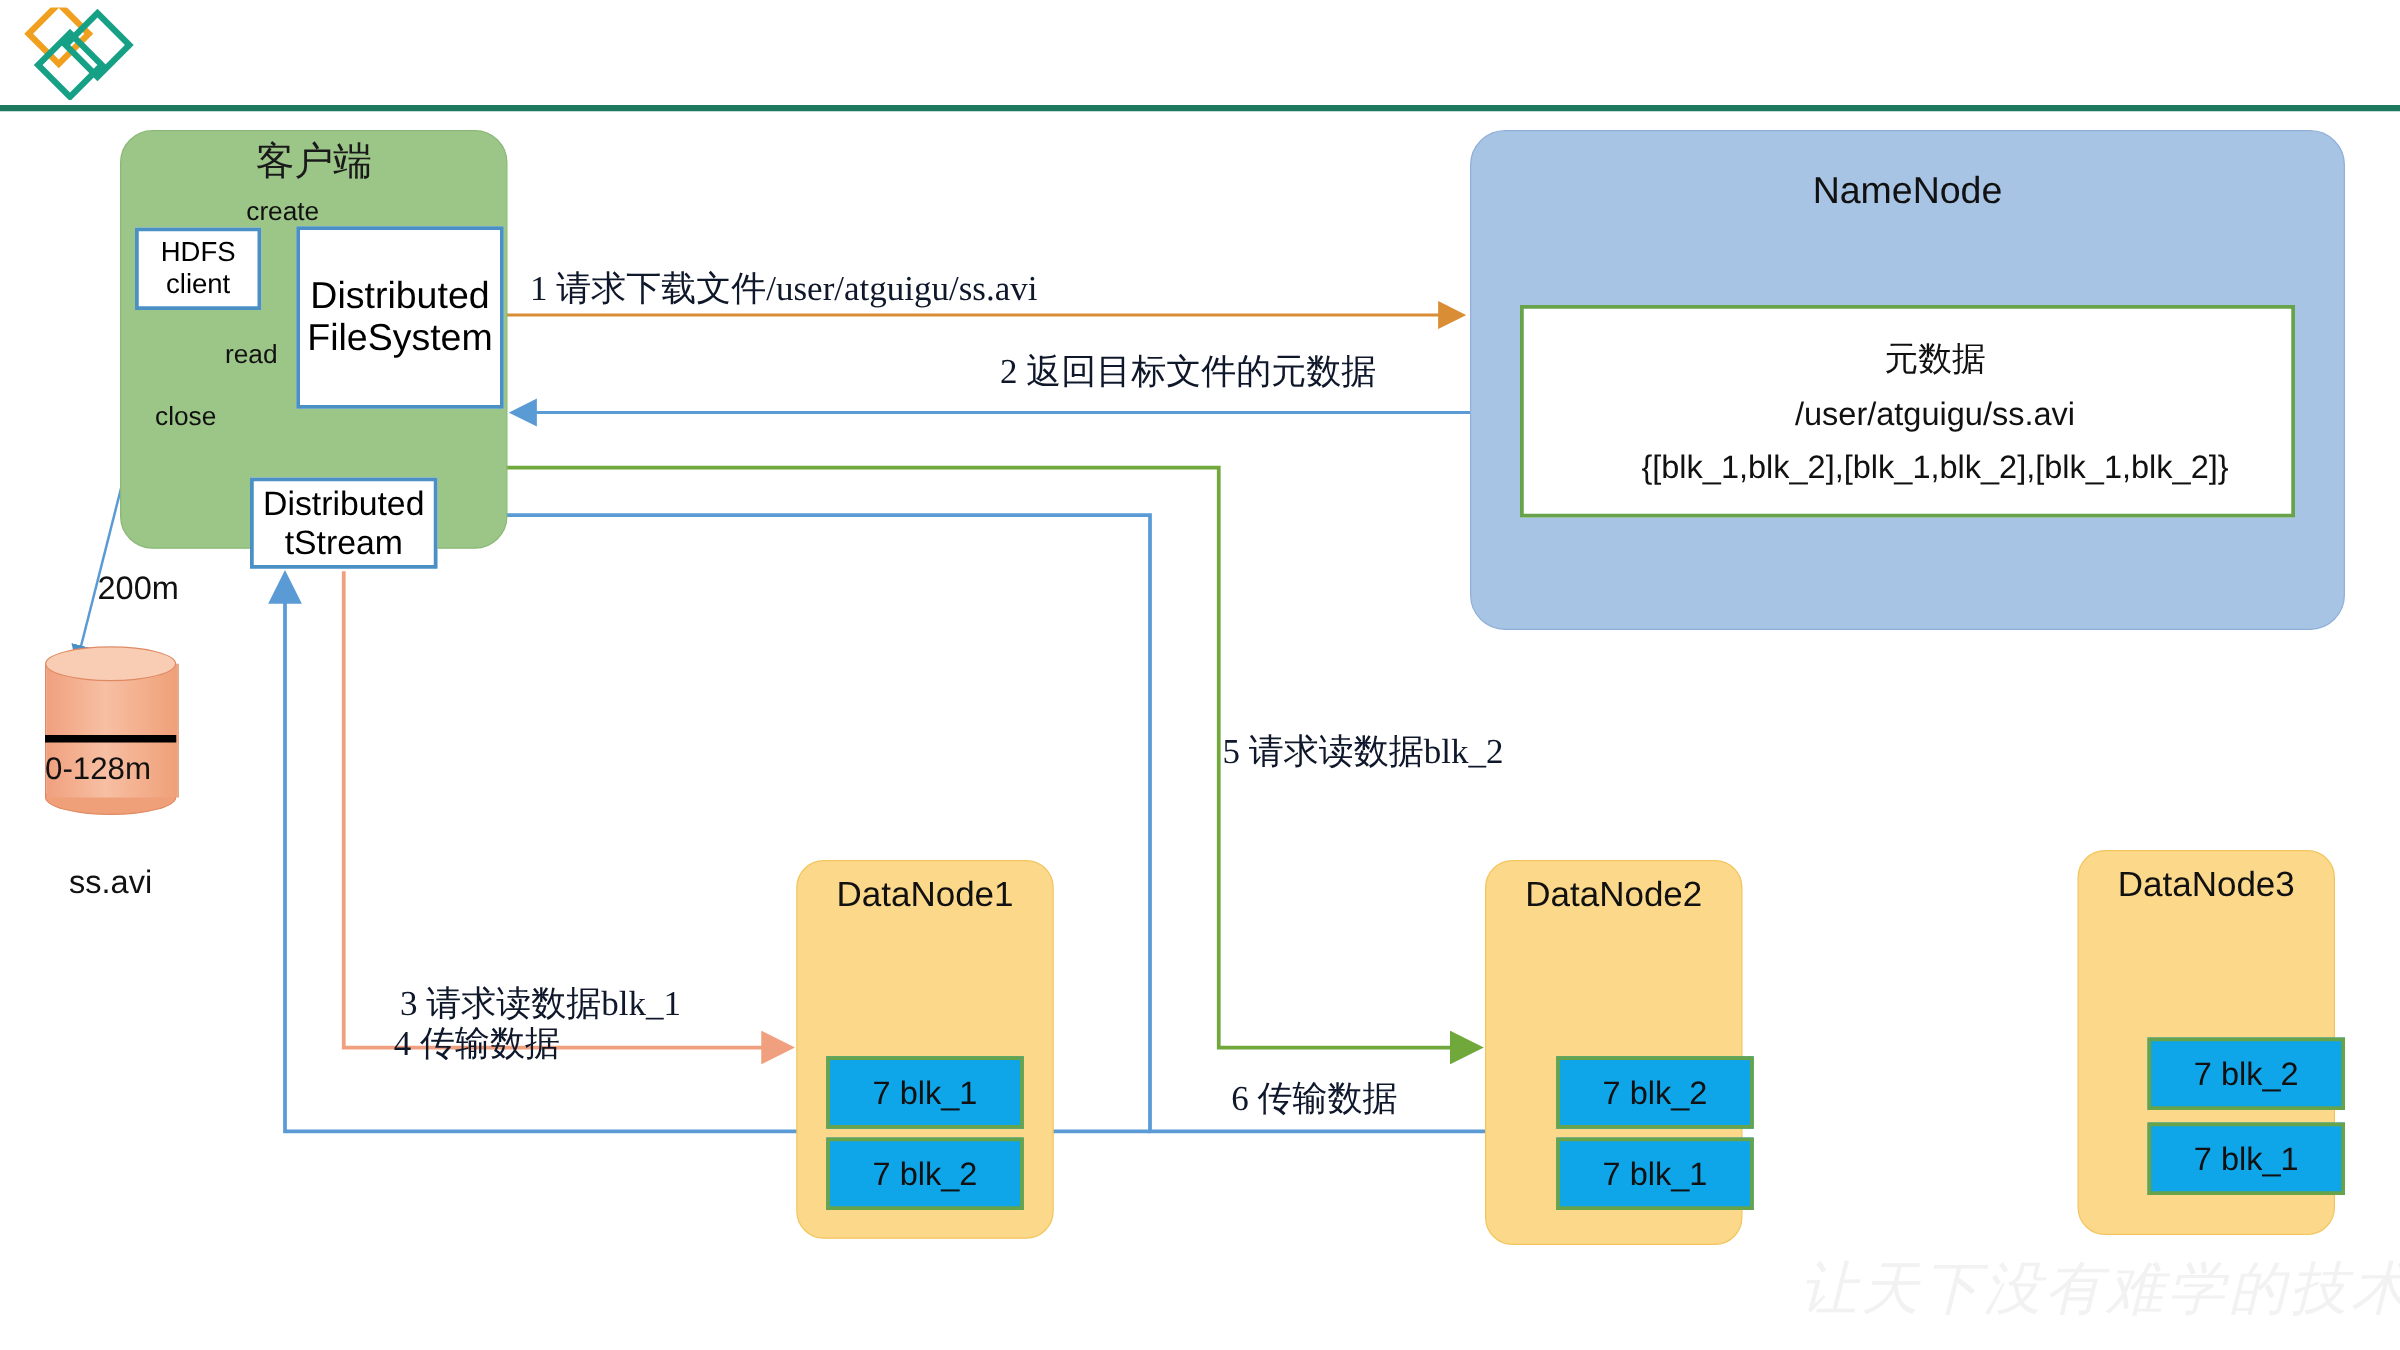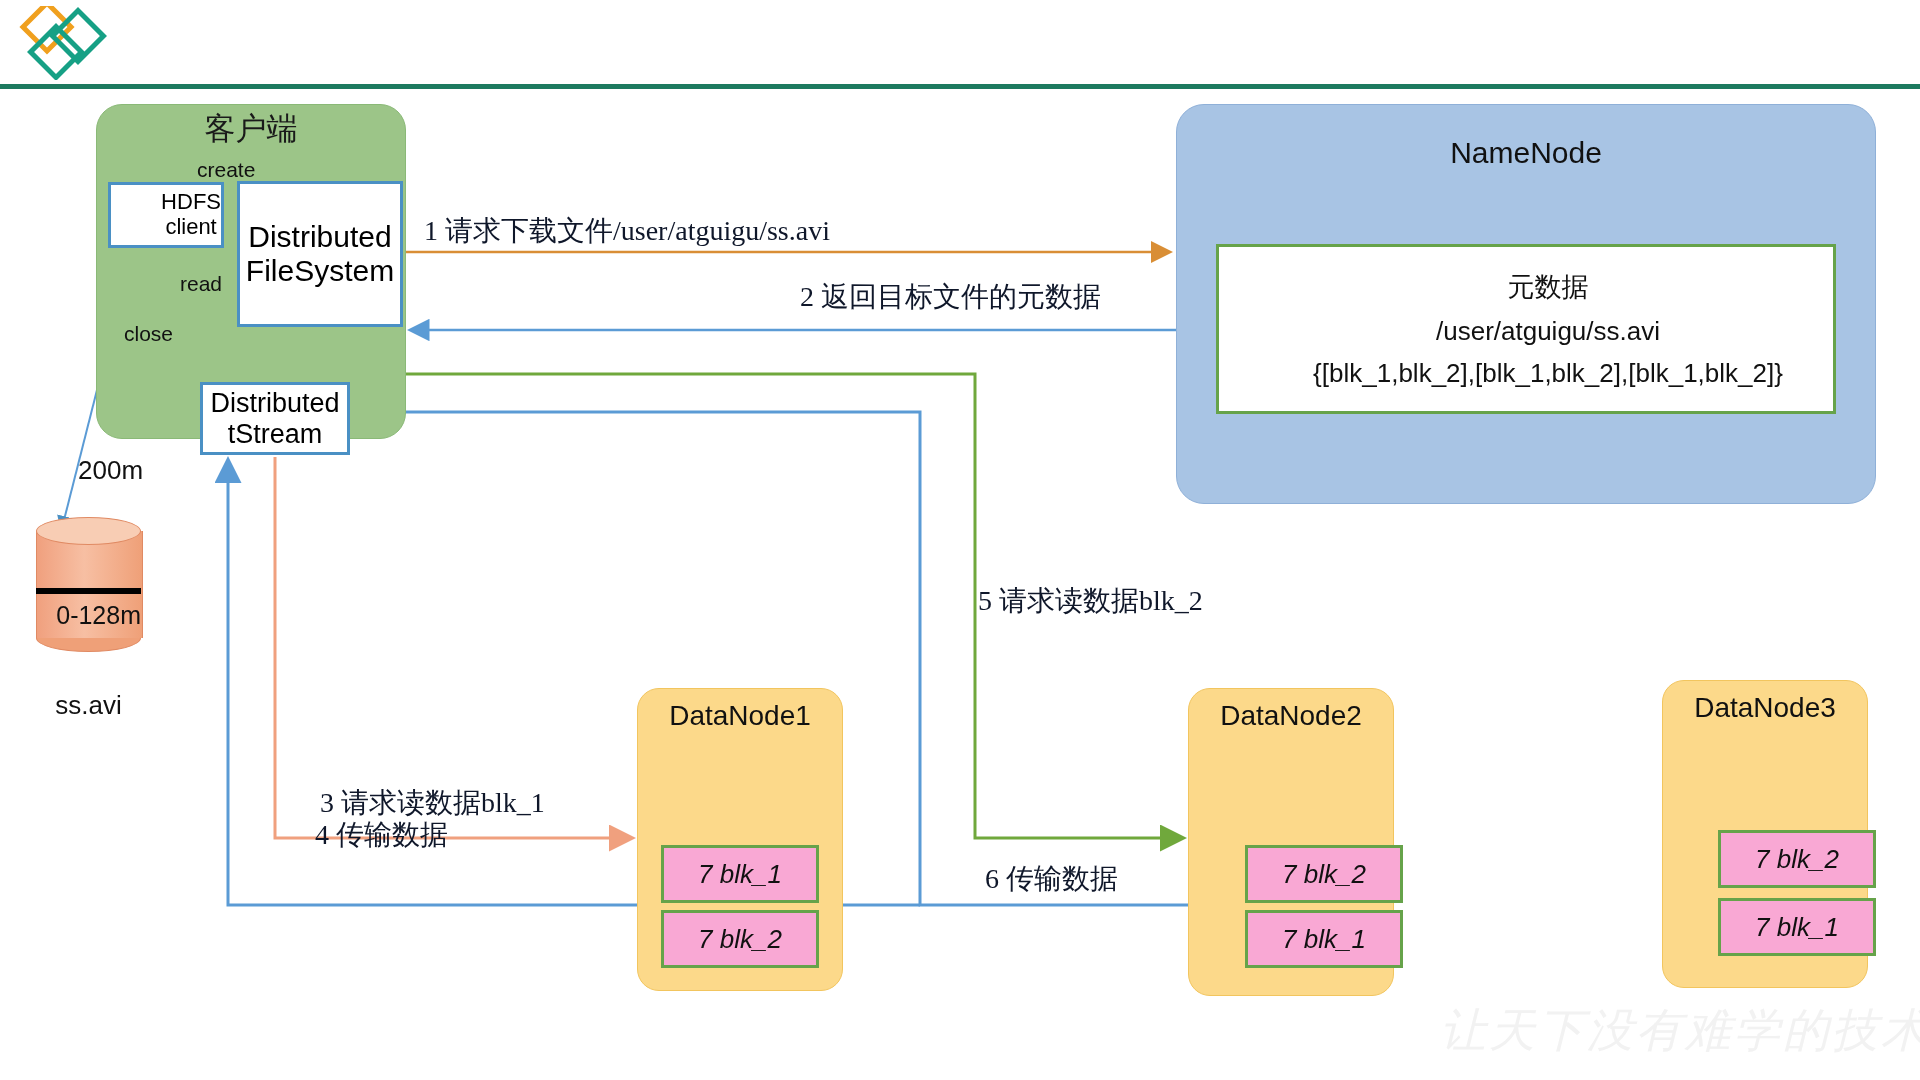--- a/index.html
+++ b/index.html
@@ -39,21 +39,21 @@
   }
   #client-title{
     position:absolute;left:96px;top:108px;width:310px;text-align:center;
     font-family:"Liberation Serif","DejaVu Serif",serif;font-size:31px;color:#1a1a1a;
   }
   .wbox{
     position:absolute;box-sizing:border-box;background:#ffffff;
     border:3px solid #4a90c4;display:flex;align-items:center;justify-content:center;
     text-align:center;line-height:1.12;color:#000;
   }
-  #hdfs-client{left:108px;top:182px;width:116px;height:66px;font-size:22px;justify-content:flex-end;}
+  #hdfs-client{left:108px;top:182px;width:101px;height:66px;font-size:22px;}
   #dfs-box{left:237px;top:181px;width:166px;height:146px;font-size:30px;}
   #fsdis-box{left:200px;top:382px;width:150px;height:73px;font-size:27px;}
   .sublabel{position:absolute;font-size:21px;color:#111;white-space:nowrap;}
   #lbl-create{left:197px;top:158px;}
   #lbl-read{left:180px;top:272px;}
   #lbl-close{left:124px;top:322px;}
   #nn-box{
     left:1176px;top:104px;width:700px;height:400px;
     background:#a8c4e4;border:1px solid #8fb0d8;border-radius:28px;
   }
@@ -79,34 +79,34 @@
   #cyl-top{
     position:absolute;left:0;top:0;width:105px;height:28px;border-radius:50%;
     background:#f8cdb4;border:1px solid #e08a63;box-sizing:border-box;
   }
   #cyl-bottom{
     position:absolute;left:0;top:107px;width:105px;height:28px;border-radius:50%;
     background:#efa078;border:1px solid #e08a63;box-sizing:border-box;
   }
   #cyl-divider{position:absolute;left:0;top:71px;width:105px;height:6px;background:#000;}
   #cyl-size{
-    position:absolute;left:0;top:84px;width:105px;text-align:right;
+    position:absolute;left:0;top:84px;width:105px;text-align:left;
     font-size:25px;color:#111;
   }
   #lbl-200m{position:absolute;left:78px;top:455px;font-size:26px;color:#111;}
   #lbl-ssavi{position:absolute;left:36px;top:690px;width:105px;text-align:center;font-size:26px;color:#111;}
   
   .dn{
     position:absolute;box-sizing:border-box;
     background:#fcd98a;border:1px solid #f2c55e;border-radius:22px;
   }
   .dn-title{position:absolute;text-align:center;font-size:28px;color:#111;}
   .blk{
-    position:absolute;box-sizing:border-box;background:#f9a8d4;border:3px solid #66a34a;
-    display:flex;align-items:center;justify-content:center;font-size:26px;color:#111;font-style:italic;
+    position:absolute;box-sizing:border-box;background:#0ea5e9;border:3px solid #66a34a;
+    display:flex;align-items:center;justify-content:center;font-size:26px;color:#111;
   }
   #dn1{left:637px;top:688px;width:206px;height:303px;}
   #dn1-title{left:637px;top:700px;width:206px;}
   #dn2{left:1188px;top:688px;width:206px;height:308px;}
   #dn2-title{left:1188px;top:700px;width:206px;}
   #dn3{left:1662px;top:680px;width:206px;height:308px;}
   #dn3-title{left:1662px;top:692px;width:206px;}
   
   .flow-label{position:absolute;font-family:"Liberation Serif","DejaVu Serif",serif;font-size:28px;color:#0f172a;white-space:nowrap;}
   #flow1{left:424px;top:212px;}

